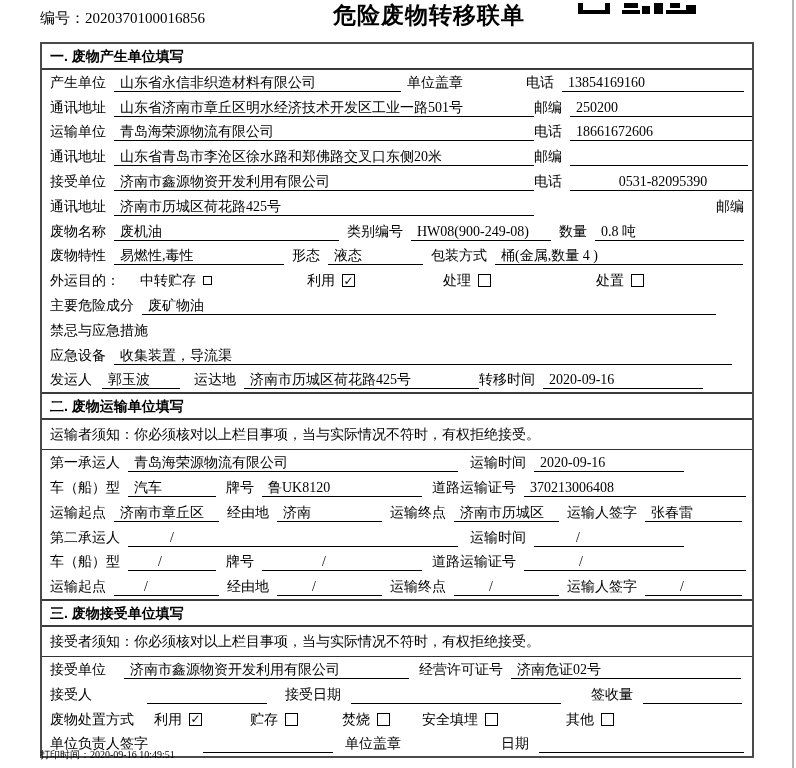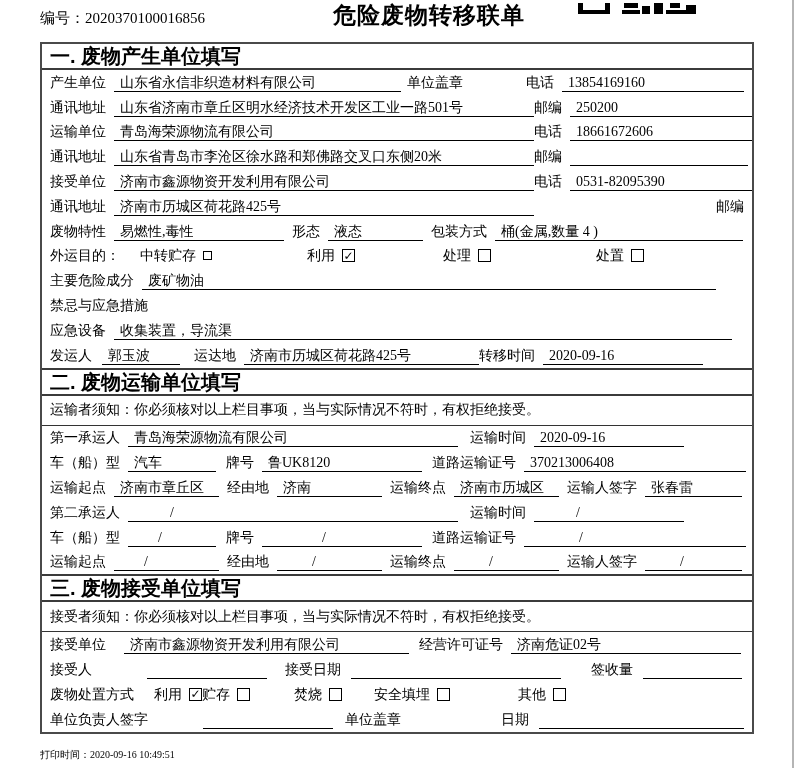--- a/index.html
+++ b/index.html
@@ -17,21 +17,21 @@
     font-family:"Liberation Sans","DejaVu Sans",sans-serif;letter-spacing:1px;white-space:nowrap;
   }
   .qr{position:absolute;left:578px;top:0}
   
   .form{
     position:absolute;left:40px;top:42px;width:714px;
     border:2px solid #4a4a4a;background:#fff;box-sizing:border-box;
   }
   .sec-head{
     font-family:"Liberation Sans","DejaVu Sans",sans-serif;
-    font-weight:bold;font-size:20px;line-height:20px;height:20px;
+    font-weight:bold;font-size:14px;line-height:20px;height:20px;
     padding:2px 8px;border-bottom:2px solid #3b3b3b;
   }
   .section + .section .sec-head{border-top:2px solid #3b3b3b}
   .frow{
     display:flex;align-items:flex-end;height:24.8px;
     padding:0 8px 3px 8px;box-sizing:border-box;white-space:nowrap;
   }
   .frow.nrow{height:30px;align-items:center;padding-bottom:0;border-bottom:1px solid #333}
   .lbl{font-size:14px;flex:0 0 auto}
   .val{
@@ -107,26 +107,34 @@
         <div class="frow">
           <span class="lbl">通讯地址</span>
           <span class="val" style="width: 420px;">山东省青岛市李沧区徐水路和郑佛路交叉口东侧20米</span>
           <span class="lbl" style="margin-left: auto;">邮编</span>
           <span class="val" style="width: 178px; margin-right: 4px;"></span>
         </div>
         <div class="frow">
           <span class="lbl">接受单位</span>
           <span class="val" style="width: 420px;">济南市鑫源物资开发利用有限公司</span>
           <span class="lbl" style="margin-left: auto;">电话</span>
-          <span class="val" style="width: 182px;">0531-82095390</span>
+          <span class="val" style="width: 182px; text-align: center;">0531-82095390</span>
         </div>
         <div class="frow">
           <span class="lbl">通讯地址</span>
           <span class="val" style="width: 420px;">济南市历城区荷花路425号</span>
           <span class="lbl" style="margin-left: auto;">邮编</span>
+        </div>
+        <div class="frow">
+          <span class="lbl">废物名称</span>
+          <span class="val" style="width: 225px;">废机油</span>
+          <span class="lbl" style="margin-left: 8px;">类别编号</span>
+          <span class="val" style="width: 140px;">HW08(900-249-08)</span>
+          <span class="lbl" style="margin-left: 8px;">数量</span>
+          <span class="val grow">0.8 吨</span>
         </div>
         <div class="frow">
           <span class="lbl">废物特性</span>
           <span class="val" style="width: 170px;">易燃性,毒性</span>
           <span class="lbl" style="margin-left: 8px;">形态</span>
           <span class="val" style="width: 95px;">液态</span>
           <span class="lbl" style="margin-left: 8px;">包装方式</span>
           <span class="val" style="width: 248px;">桶(金属,数量  4 )</span>
         </div>
         <div class="frow">
@@ -244,21 +252,21 @@
           <span class="val" style="width: 210px; margin-left: 10px;"></span>
           <span class="lbl" style="margin-left: 30px;">签收量</span>
           <span class="val grow" style="margin-left: 10px; margin-right: 2px;"></span>
         </div>
         <div class="frow">
           <span class="lbl">废物处置方式</span>
           <span class="chk" style="margin-left: 20px;">
             <span class="clabel">利用</span>
             <span class="cbox">✓</span>
           </span>
-          <span class="chk" style="">
+          <span class="chk" style="margin-left: 48px;">
             <span class="clabel">贮存</span>
             <span class="cbox"></span>
           </span>
           <span class="chk" style="margin-left: 44px;">
             <span class="clabel">焚烧</span>
             <span class="cbox"></span>
           </span>
           <span class="chk" style="margin-left: 32px;">
             <span class="clabel">安全填埋</span>
             <span class="cbox"></span>

